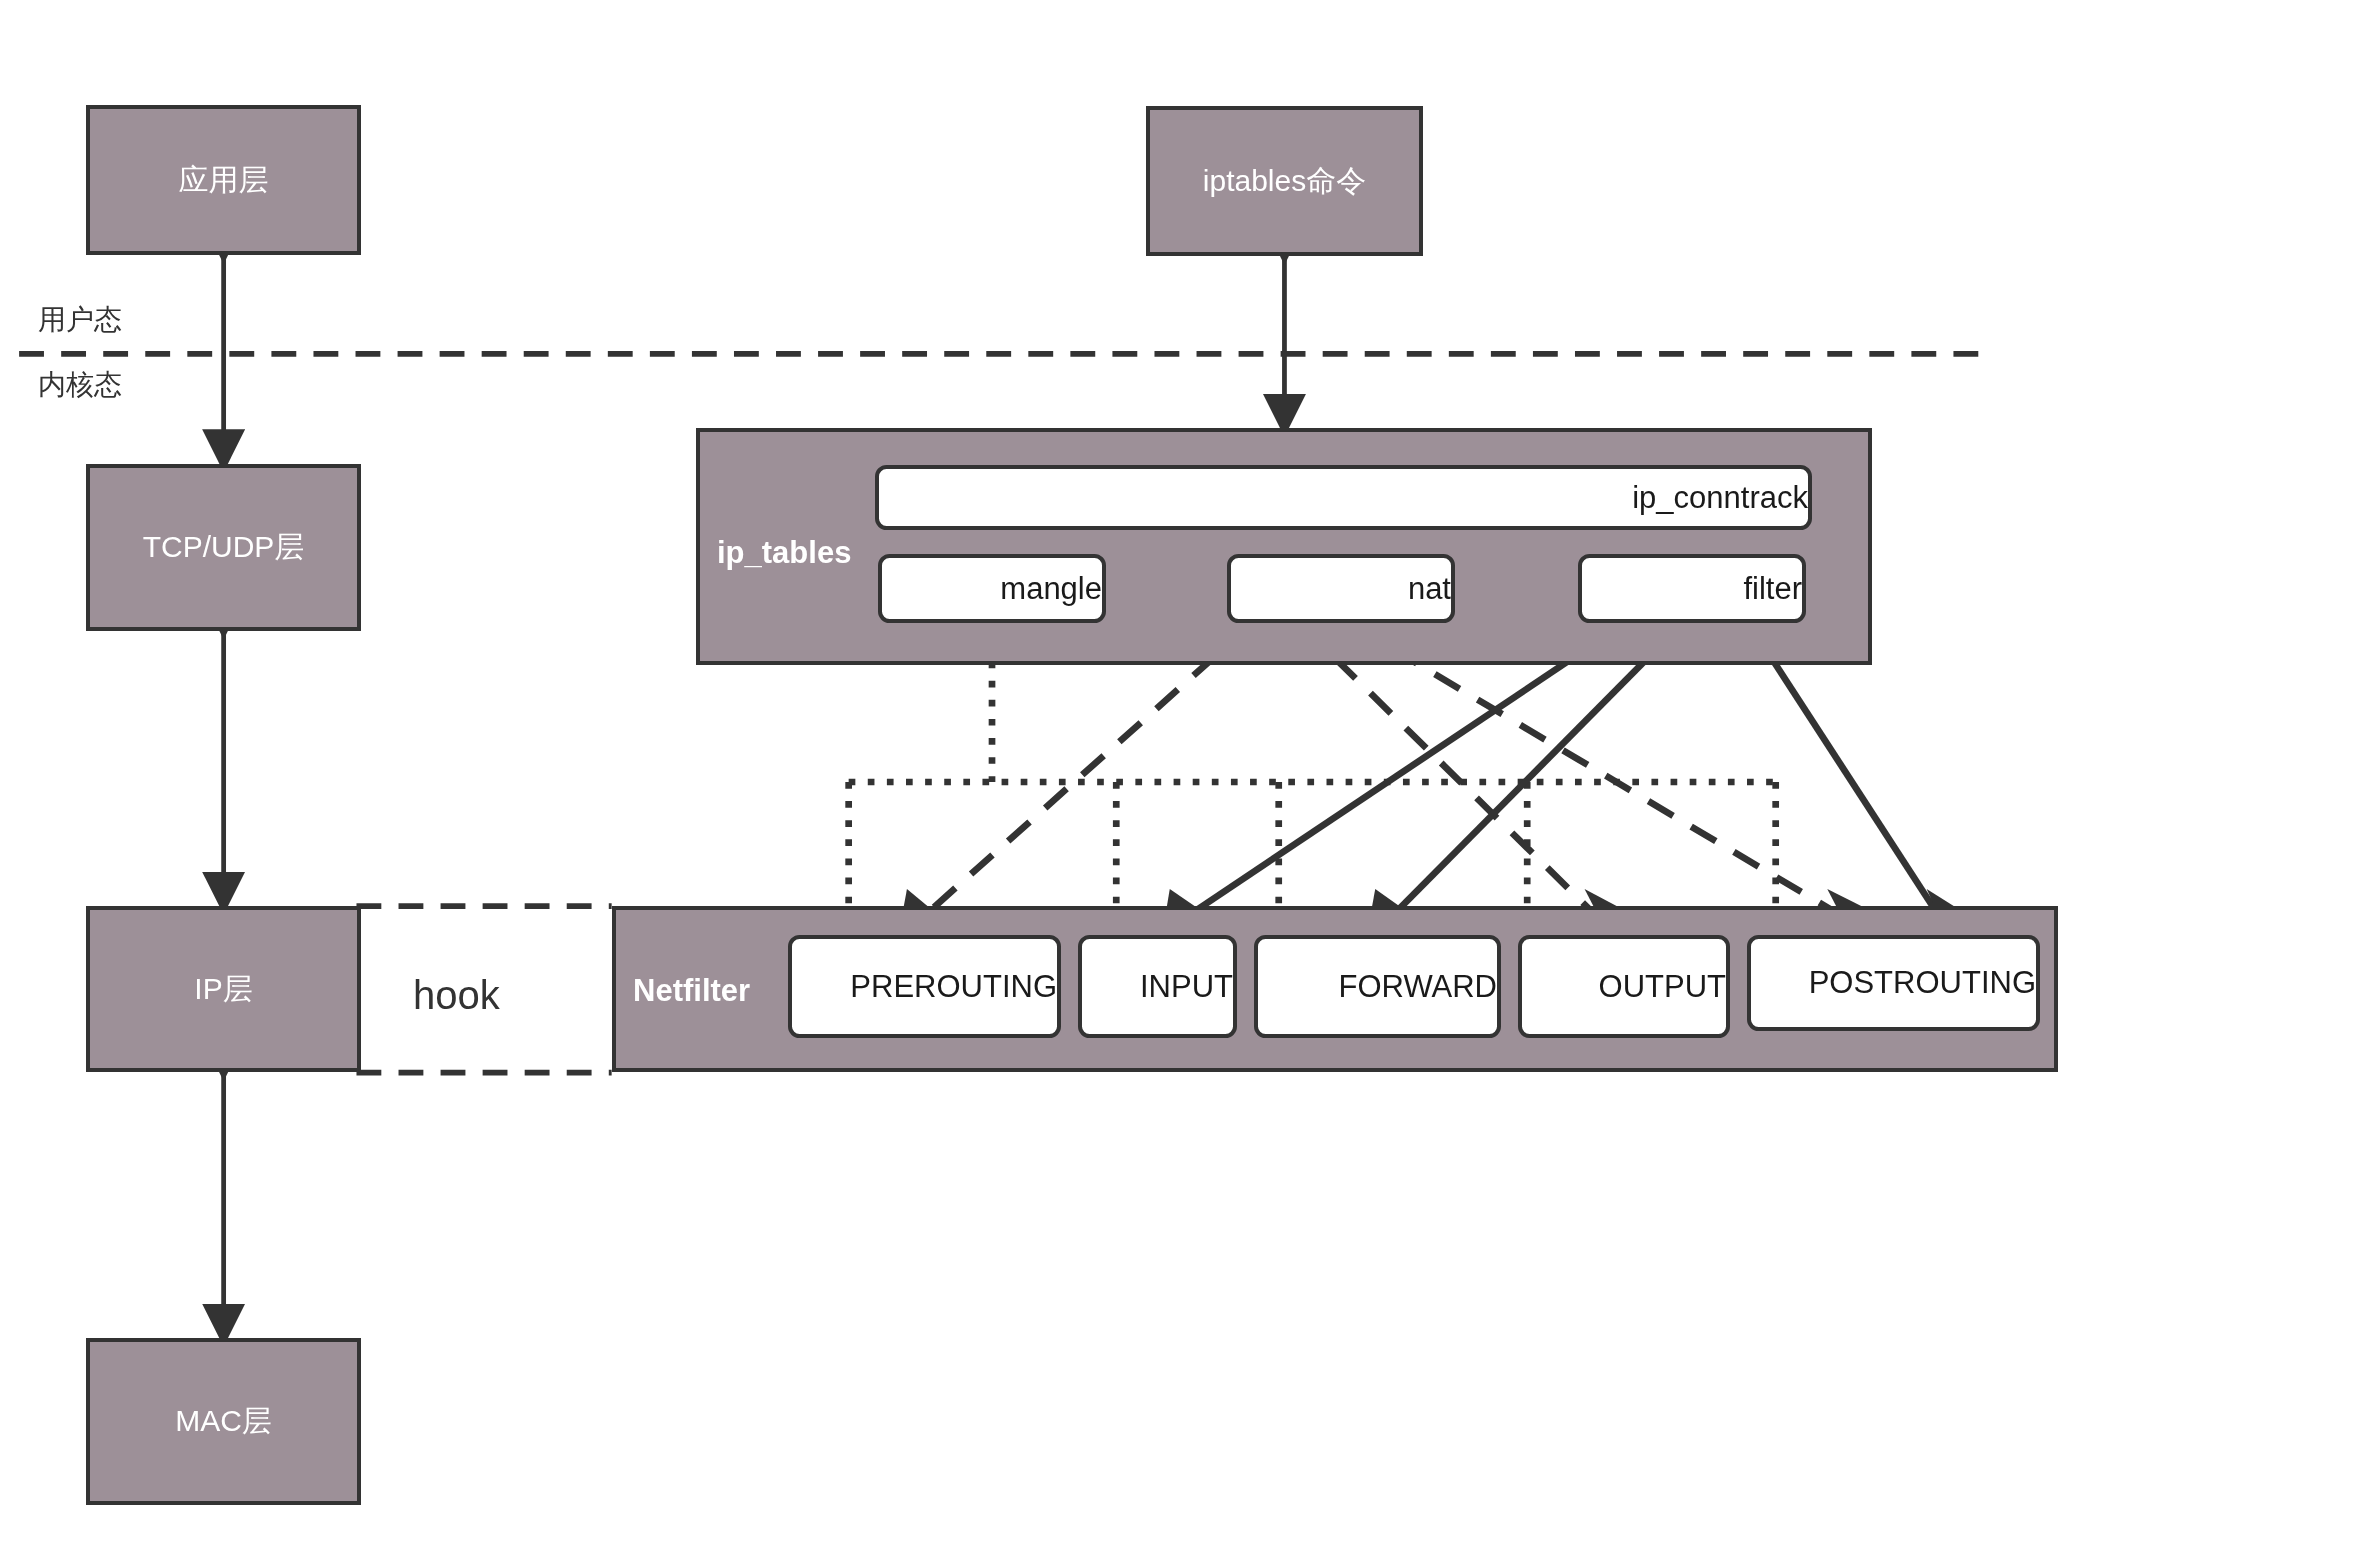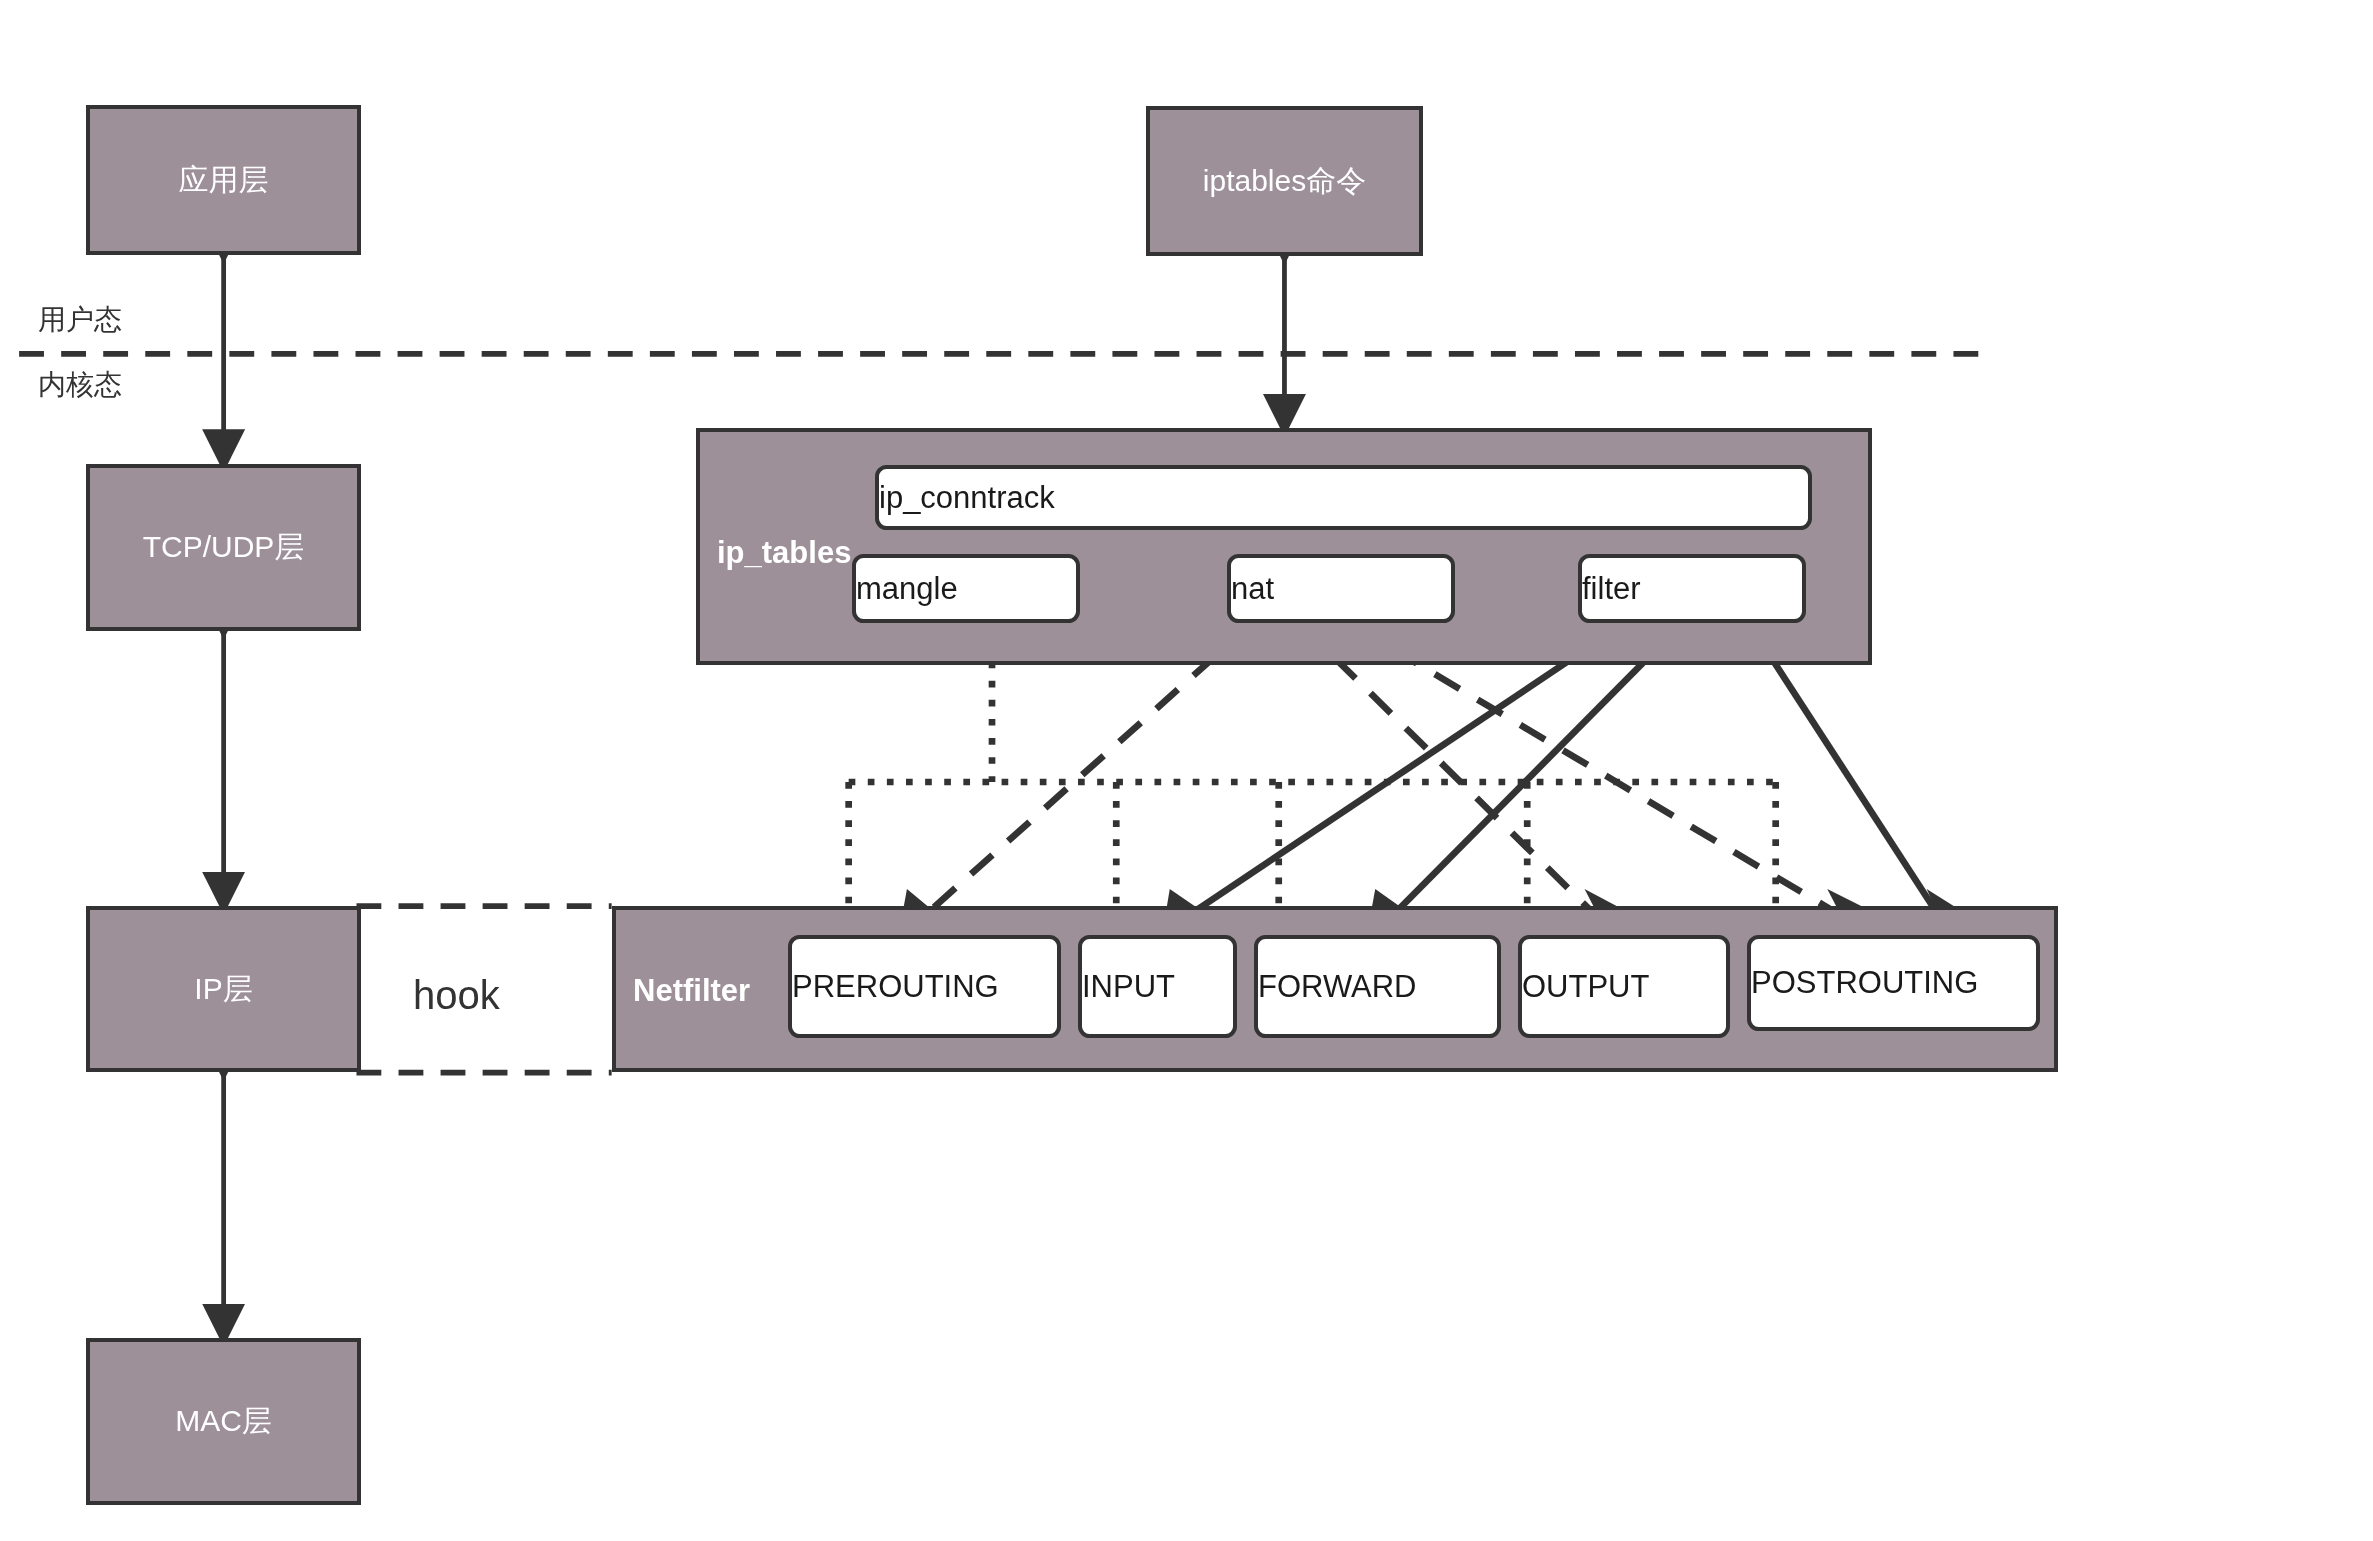--- a/index.html
+++ b/index.html
@@ -19,21 +19,21 @@
     position:absolute;color:#333333;font-size:40px;white-space:nowrap;
   }
   .grouptitle{
     position:absolute;color:#ffffff;font-size:31px;font-weight:bold;white-space:nowrap;
   }
   .group{
     position:absolute;background:#9d9098;border:4.8px solid #333333;box-sizing:border-box;
   }
   .wbox{
     position:absolute;background:#ffffff;border:4.8px solid #333333;border-radius:11.5px;
-    display:flex;align-items:center;justify-content:flex-start;
+    display:flex;align-items:center;justify-content:flex-end;
     color:#1a1a1a;font-size:31px;box-sizing:border-box;
   }
 </style>
 </head>
 <body>
 
 <div id="stage">
 
   <svg id="wires" viewBox="0 0 2483 1613">
     <defs>
@@ -120,21 +120,21 @@
     <span>iptables命令</span>
   </div>
 
   <div class="group" style="left:696px;top:428px;width:1176px;height:237px;"></div>
   <div class="grouptitle" style="left:717px;top:535px;">ip_tables</div>
 
   <div class="wbox" style="left:875px;top:465px;width:937px;height:65px;">
     <span>ip_conntrack</span>
   </div>
 
-  <div class="wbox" style="left:852px;top:554px;width:228px;height:69px;">
+  <div class="wbox" style="left:878px;top:554px;width:228px;height:69px;">
     <span>mangle</span>
   </div>
 
   <div class="wbox" style="left:1227px;top:554px;width:228px;height:69px;">
     <span>nat</span>
   </div>
 
   <div class="wbox" style="left:1578px;top:554px;width:228px;height:69px;">
     <span>filter</span>
   </div>

